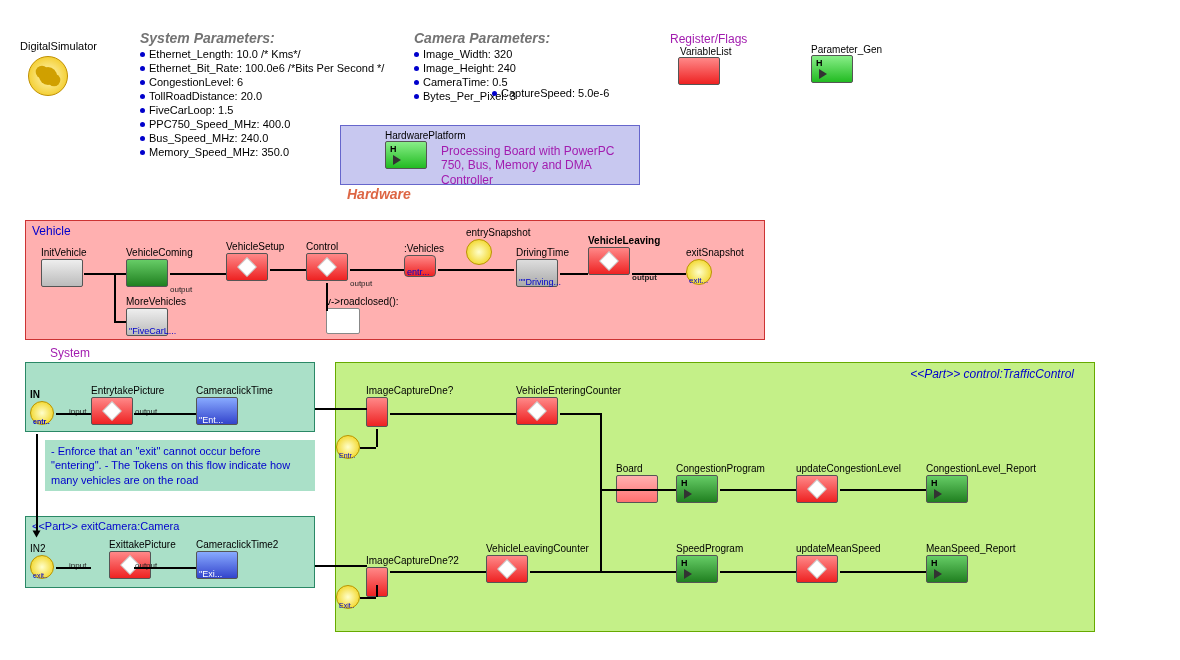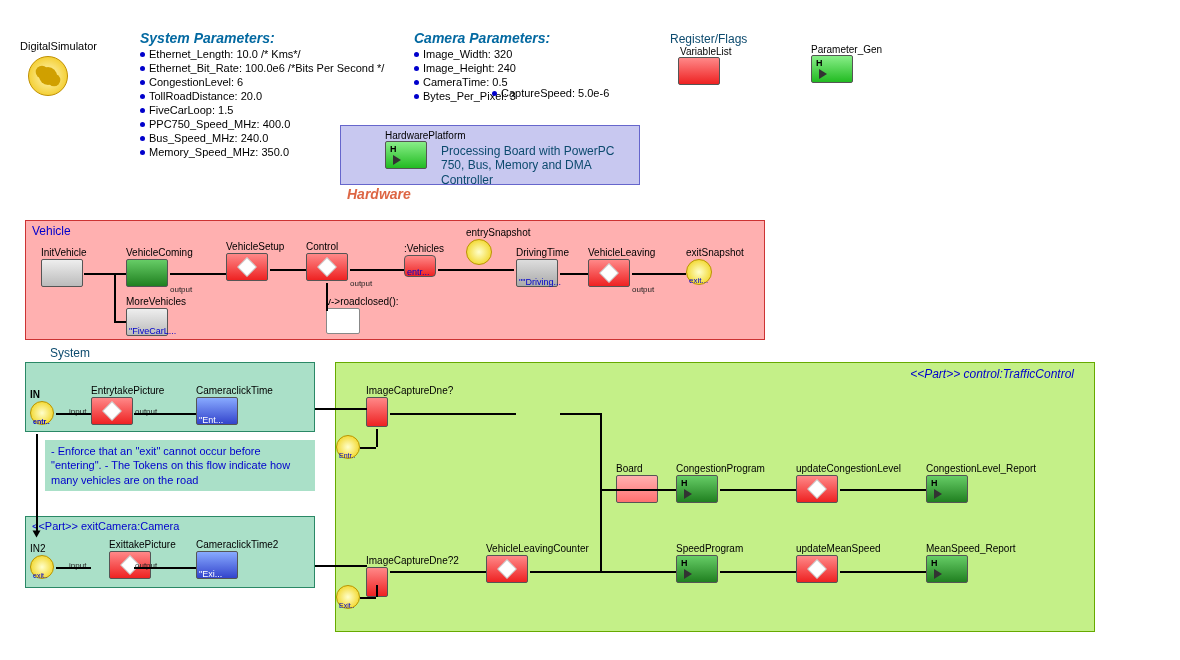--- a/index.html
+++ b/index.html
@@ -2,25 +2,25 @@
 <html><head>
 <meta charset="utf-8">
 <style>
   * { box-sizing: border-box; }
   body {
     margin: 0; padding: 0; font-family: Arial, sans-serif;
     font-size: 11px; color: #000; background: #fff;
     width: 1180px; height: 660px; position: relative;
   }
   .abs { position: absolute; }
-  .section-title { color: #0369a1; font-style: italic; font-weight: bold; font-size: 14px; }
+  .section-title { color: #737373; font-style: italic; font-weight: bold; font-size: 14px; }
   .section-title.hw { color: #d64; }
   .param-item { font-size: 11px; margin: 2px 0; display: flex; align-items: center; gap: 4px; }
   .param-item .bullet { width: 5px; height: 5px; border-radius: 50%; background: #0000cc; display: inline-block; flex-shrink: 0; }
-  .blue-title { color: #0c4a6e; font-size: 12px; }
+  .blue-title { color: #a21caf; font-size: 12px; }
 
   
   .block-icon {
     width: 42px; height: 28px; border: 1px solid #555;
     display: inline-block; position: relative; border-radius: 2px;
   }
   .block-icon.red    { background: linear-gradient(#ff8888,#ee2222); }
   .block-icon.redpink{ background: linear-gradient(#ffb0b0,#ff7070); }
   .block-icon.green  { background: linear-gradient(#88ee88,#22bb22); }
   .block-icon.greendark { background: linear-gradient(#66cc66,#208020); }
@@ -217,21 +217,21 @@
     <div class="block-icon yellow" style="width:26px;height:26px;"></div>
   </div>
 
   <div class="node" style="left:490px; top:26px;">
     <div class="lbl">DrivingTime</div>
     <div class="block-icon gray" style="background:linear-gradient(#ddd,#aaa);">
       <span class="sub" style="color:#0000cc;">""Driving...</span>
     </div>
   </div>
 
-  <div class="node" style="left:562px; top:26px;">
+  <div class="node" style="left:562px; top:14px;font-weight:bold;">
     <div class="lbl">VehicleLeaving</div>
     <div class="block-icon red"><div class="diamond"></div></div>
     <div class="io abs" style="top:38px;left:44px;">output</div>
   </div>
 
   <div class="node" style="left:660px; top:26px;">
     <div class="lbl">exitSnapshot</div>
     <div class="block-icon yellow" style="width:26px;height:26px;">
       <span class="sub" style="font-size:8px;">exit...</span>
     </div>
@@ -326,20 +326,24 @@
 
   <div class="node" style="left:30px; top:22px;">
     <div class="lbl">ImageCaptureDne?</div>
     <div class="block-icon red" style="width:22px;height:30px;"></div>
   </div>
   <div class="node" style="left:0px; top:72px;">
     <div class="block-icon yellow" style="width:24px;height:24px;">
       <span class="sub" style="font-size:7px;">Entr..</span>
     </div>
   </div>
+  <div class="node" style="left:180px; top:22px;">
+    <div class="lbl">VehicleEnteringCounter</div>
+    <div class="block-icon red"><div class="diamond"></div></div>
+  </div>
 
   <div class="node" style="left:30px; top:192px;">
     <div class="lbl">ImageCaptureDne?2</div>
     <div class="block-icon red" style="width:22px;height:30px;"></div>
   </div>
   <div class="node" style="left:0px; top:222px;">
     <div class="block-icon yellow" style="width:24px;height:24px;">
       <span class="sub" style="font-size:7px;">Exit..</span>
     </div>
   </div>

